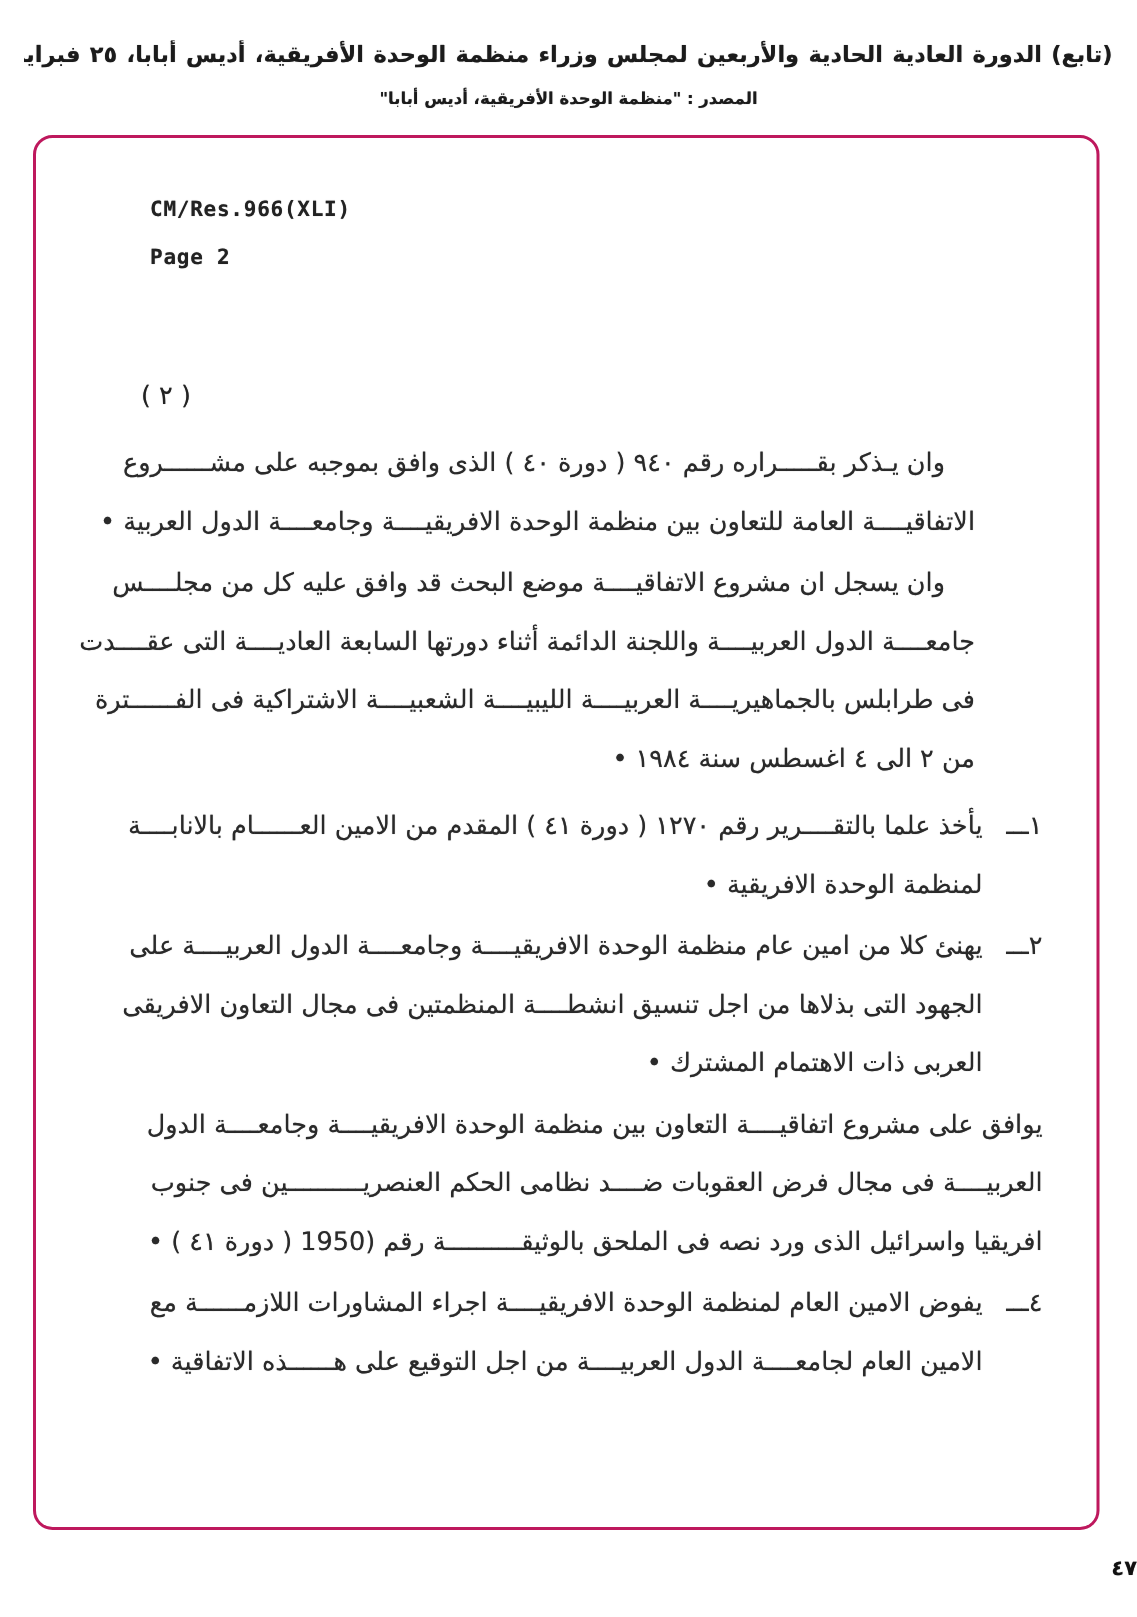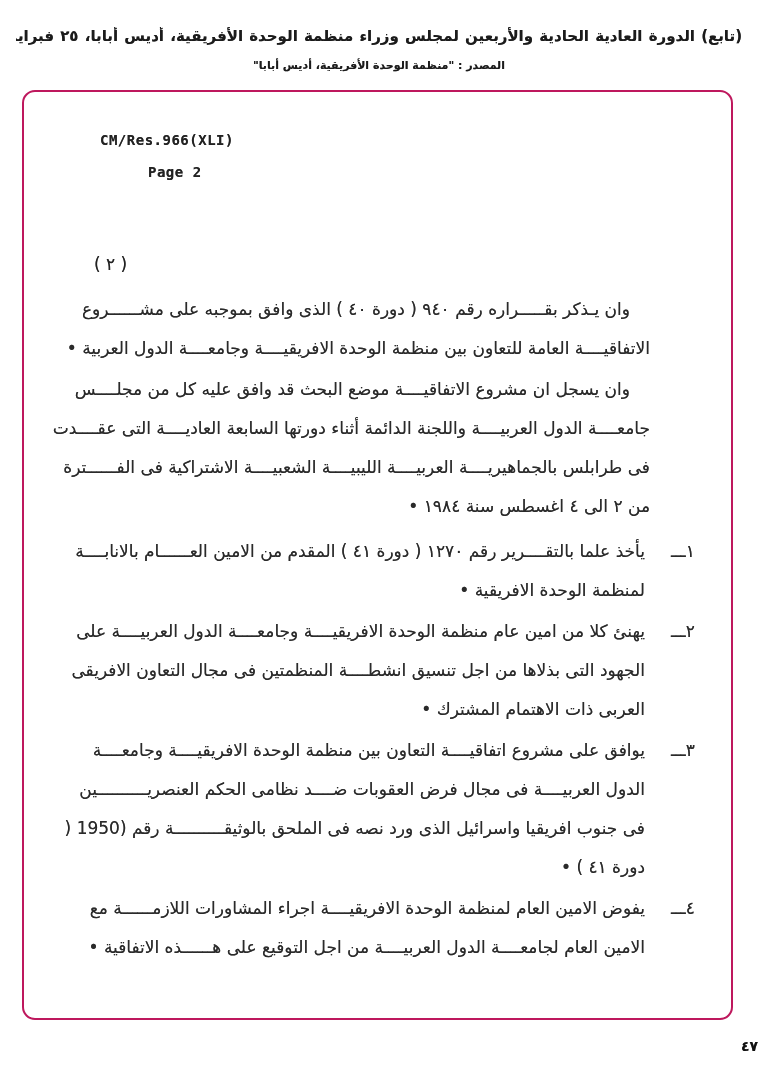--- a/index.html
+++ b/index.html
@@ -70,21 +70,20 @@
   .page-label {
     position: absolute;
     top: 72px;
     left: 76px;
     direction: ltr;
     font-family: "DejaVu Sans Mono", "Liberation Mono", monospace;
     font-size: 14px;
     font-weight: bold;
     letter-spacing: 0.5px;
     color: #222;
-    margin-left: 48px;
   }
   .section-num {
     position: absolute;
     top: 162px;
     left: 70px;
     direction: rtl;
     font-size: 17px;
     color: #222;
   }
   .body-text {
@@ -110,21 +109,20 @@
     direction: rtl;
     margin-bottom: 2px;
   }
   .item-num {
     flex: 0 0 40px;
     width: 40px;
     white-space: nowrap;
   }
   .item-body {
     flex: 1;
-    margin-right: 10px;
     margin-left: 10px;
     text-align: right;
   }
   .footer-pagenum {
     position: absolute;
     top: 1038px;
     left: 0;
     right: 0;
     text-align: right;
     direction: rtl;
@@ -161,21 +159,20 @@
           <span class="item-num scan-text">١ـــ</span>
           <span class="item-body scan-text">يأخذ علما بالتقــــرير رقم ١٢٧٠ ( دورة ٤١ ) المقدم من الامين العــــــام بالانابــــة  لمنظمة الوحدة الافريقية •</span>
         </div>
 
         <div class="item">
           <span class="item-num scan-text">٢ـــ</span>
           <span class="item-body scan-text">يهنئ  كلا من امين عام منظمة الوحدة الافريقيــــة وجامعــــة الدول  العربيــــة على الجهود  التى بذلاها من اجل  تنسيق انشطــــة المنظمتين فى مجال التعاون الافريقى العربى  ذات الاهتمام المشترك •</span>
         </div>
 
         <div class="item">
-          <span class="item-num scan-text">٣ـــ</span>
           <span class="item-body scan-text">يوافق على  مشروع اتفاقيــــة التعاون  بين منظمة الوحدة الافريقيــــة وجامعــــة الدول العربيــــة فى مجال فرض العقوبات ضــــد نظامى الحكم العنصريــــــــــين فى  جنوب  افريقيا واسرائيل  الذى ورد نصه فى الملحق  بالوثيقــــــــــة رقم (1950 ( دورة ٤١ ) •</span>
         </div>
 
         <div class="item">
           <span class="item-num scan-text">٤ـــ</span>
           <span class="item-body scan-text">يفوض  الامين العام لمنظمة الوحدة الافريقيــــة اجراء المشاورات  اللازمــــــة مع  الامين العام لجامعــــة الدول  العربيــــة من اجل  التوقيع  على  هــــــذه الاتفاقية •</span>
         </div>
 
       </div>
     </div>

